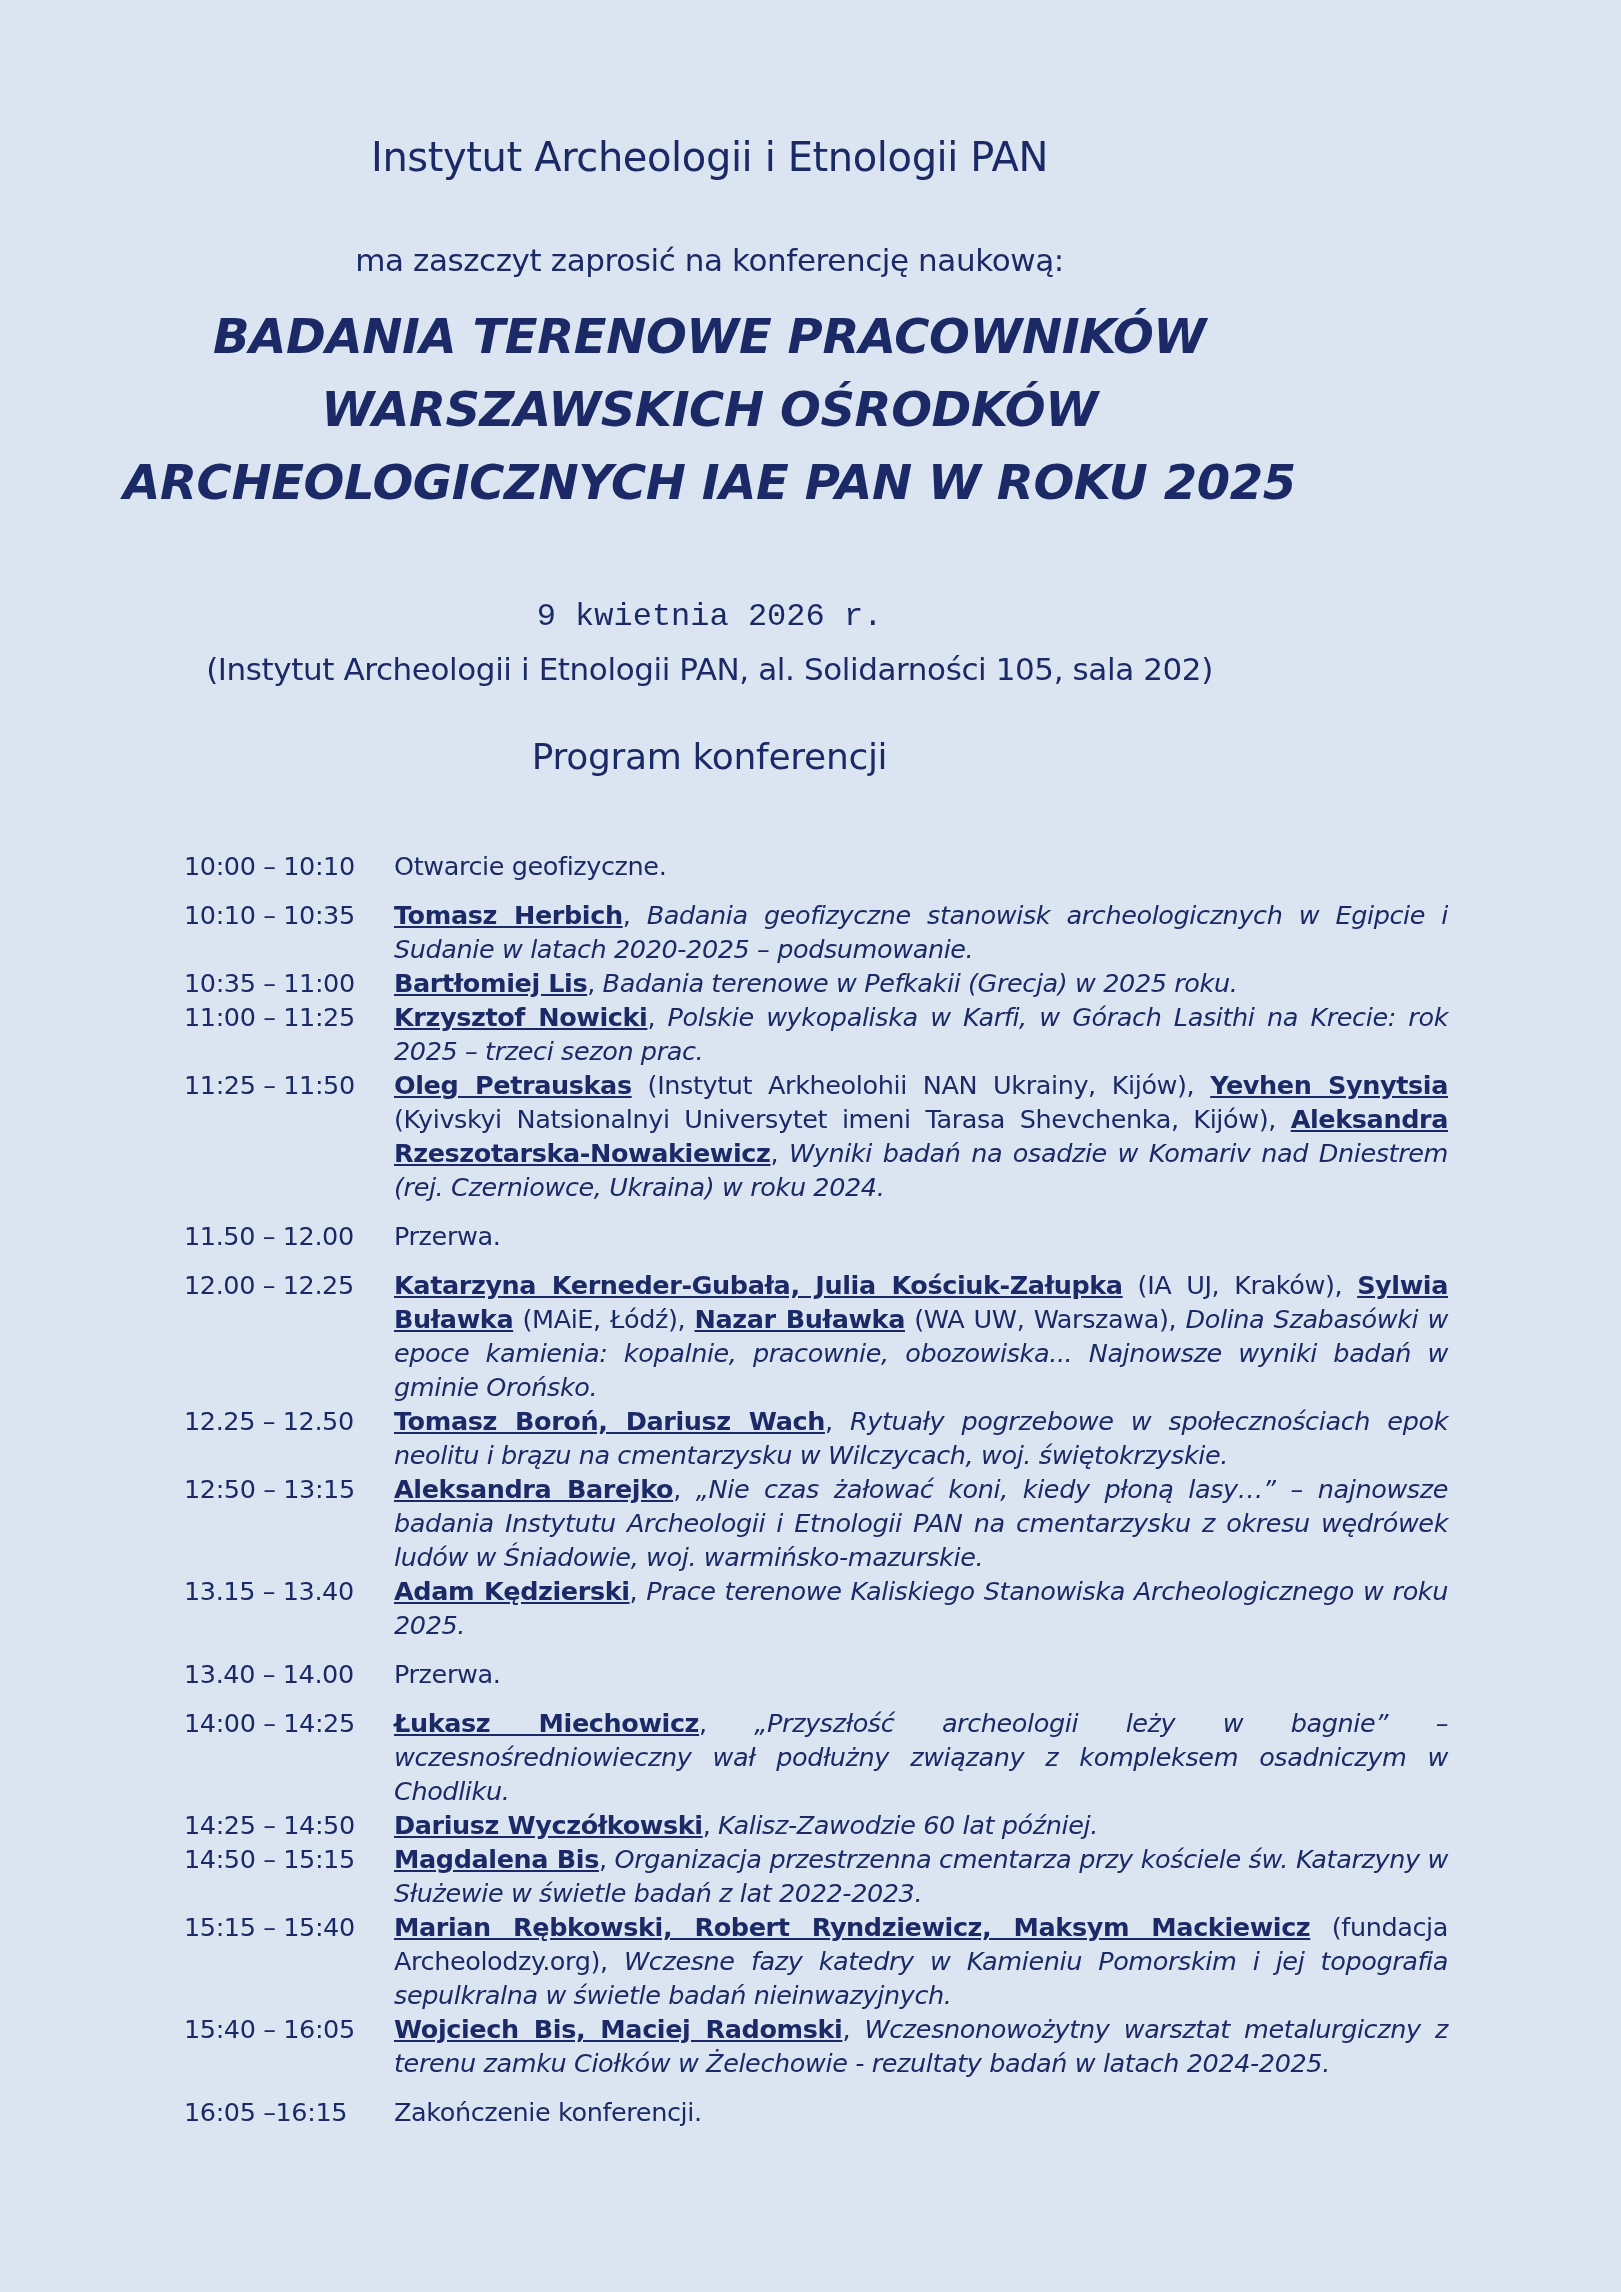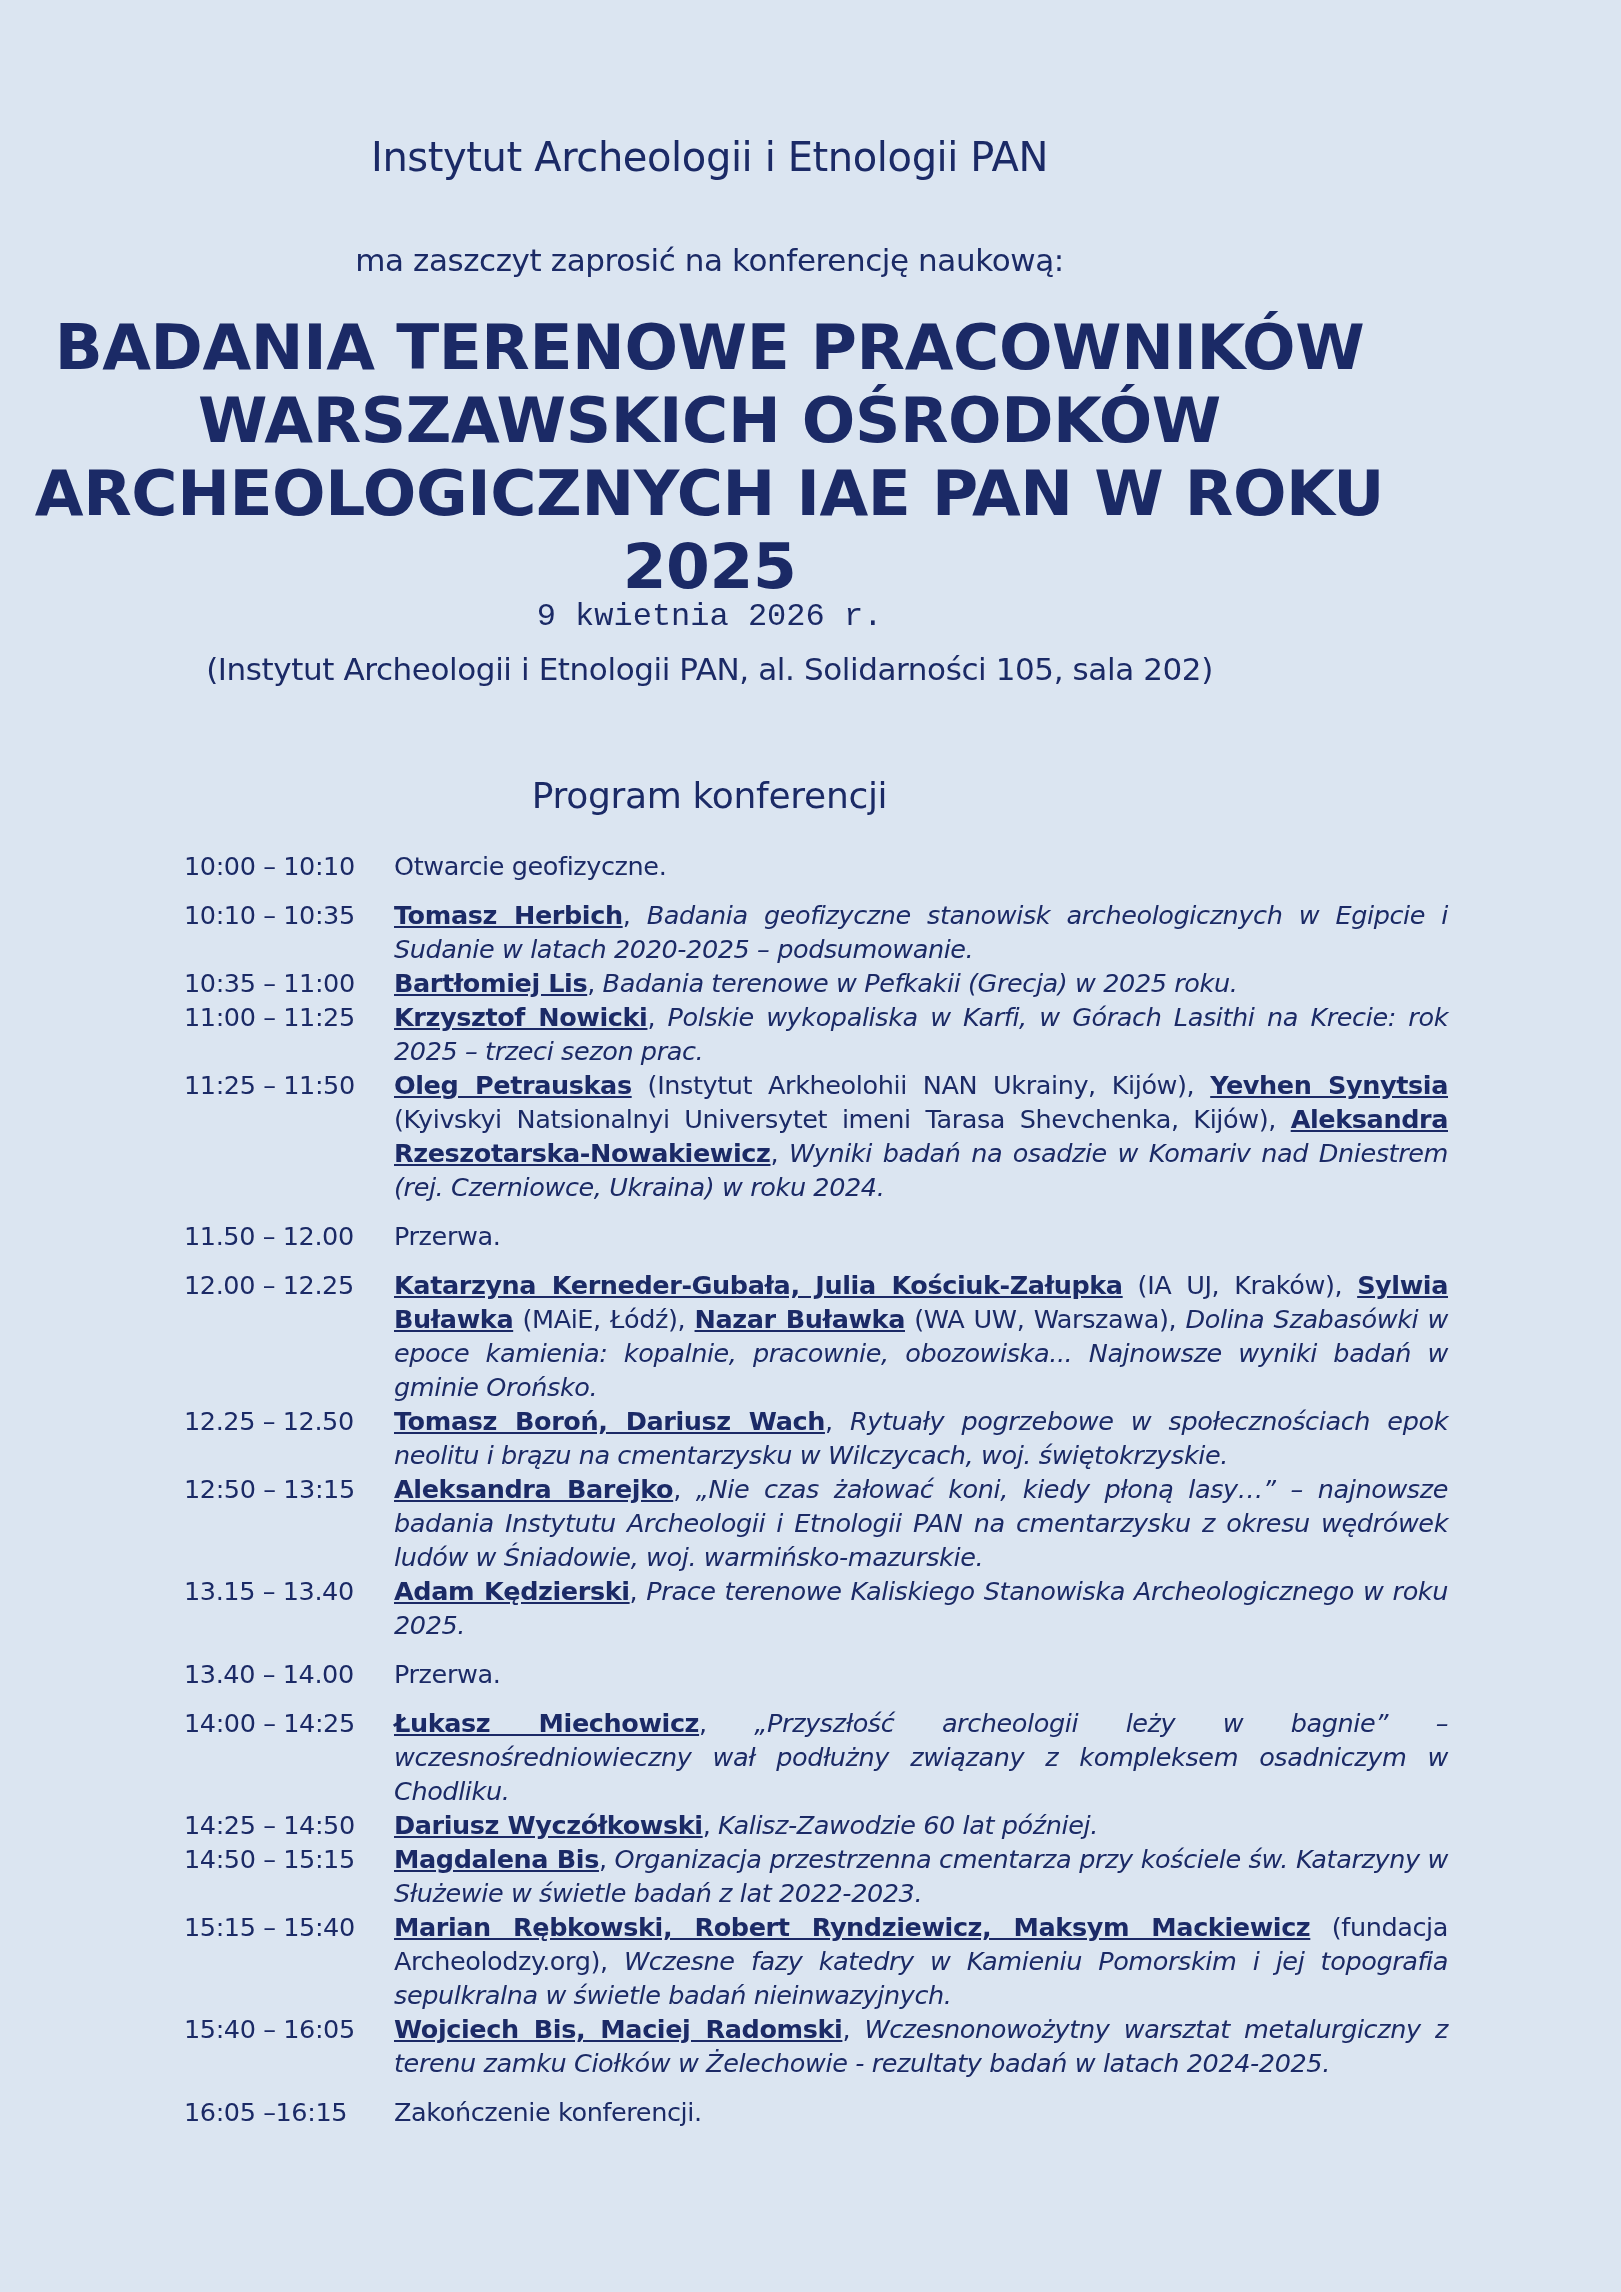--- a/index.html
+++ b/index.html
@@ -10,26 +10,26 @@
       color: #1b2a66;
       font-family: "DejaVu Sans", sans-serif;
       position: relative;
       overflow: hidden;
     }
     .page { position: absolute; left: 0; top: 0; width: 1621px; height: 2293px; }
     .center { text-align: center; position: absolute; left: 0; width: 1419px; }
     .inst { top: 134px; font-size: 40px; letter-spacing: -0.4px; }
     .invite { top: 242px; font-size: 31px; letter-spacing: -0.4px; }
     .title {
-      top: 311px; font-size: 63px; font-weight: bold; 
+      top: 300px; font-size: 48px; font-weight: bold; font-style: italic;
       line-height: 73px; letter-spacing: -0.4px;
     }
     .date { top: 598px; font-size: 32px; font-family: Liberation Mono, monospace; }
     .venue { top: 651px; font-size: 31px; letter-spacing: -0.4px; }
-    .program-heading { top: 775px; font-size: 36px; letter-spacing: -0.3px; }
+    .program-heading { top: 736px; font-size: 36px; letter-spacing: -0.3px; }
 
     .schedule { position: absolute; left: 176px; top: 849px; width: 1272px; }
     .row { display: flex; font-size: 25.5px; line-height: 34px; letter-spacing: -0.4px; margin-left: 8px; }
     .row .time { width: 210px; flex: none; white-space: nowrap; }
     .row .desc { flex: 1; text-align: justify; }
     .row.gap-after { margin-bottom: 15px; }
     b { font-weight: bold; text-decoration: underline; }
     i { font-style: italic; }
   </style>
 </head>

